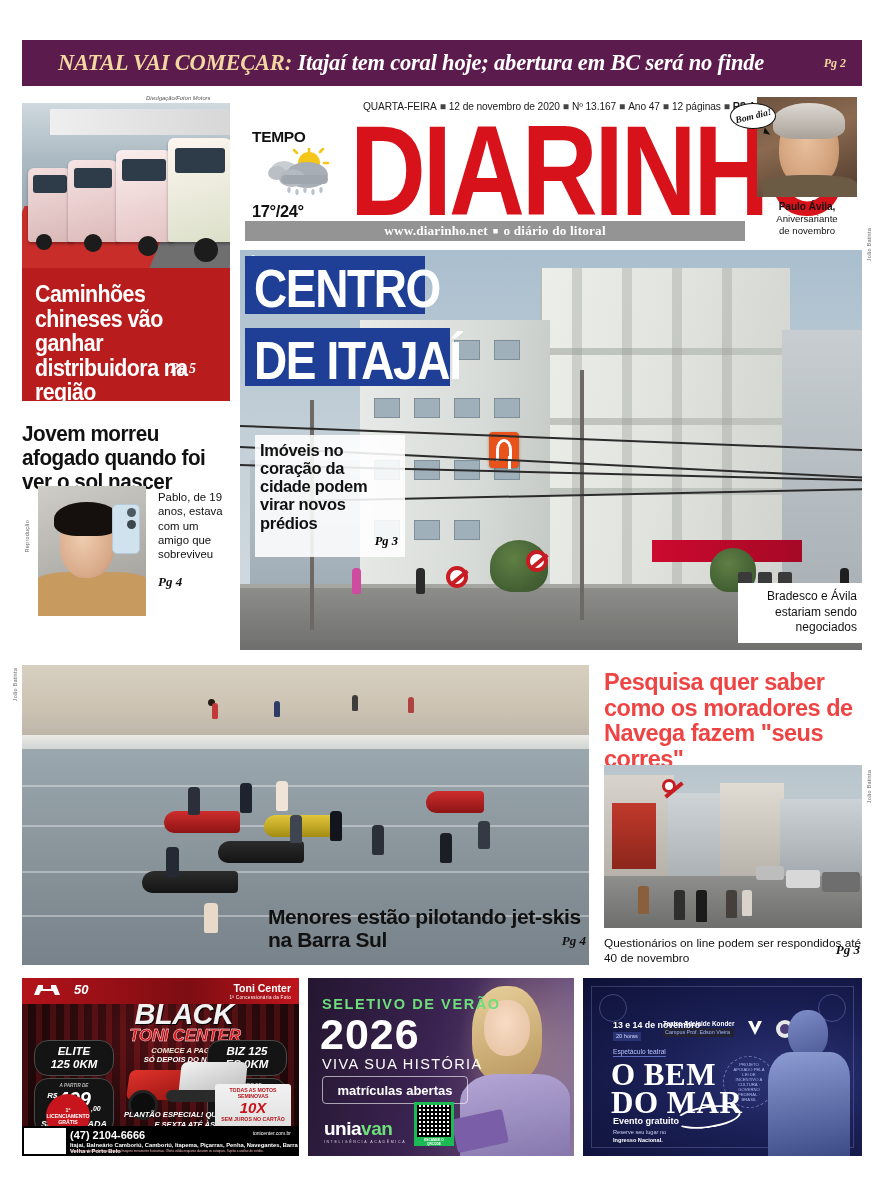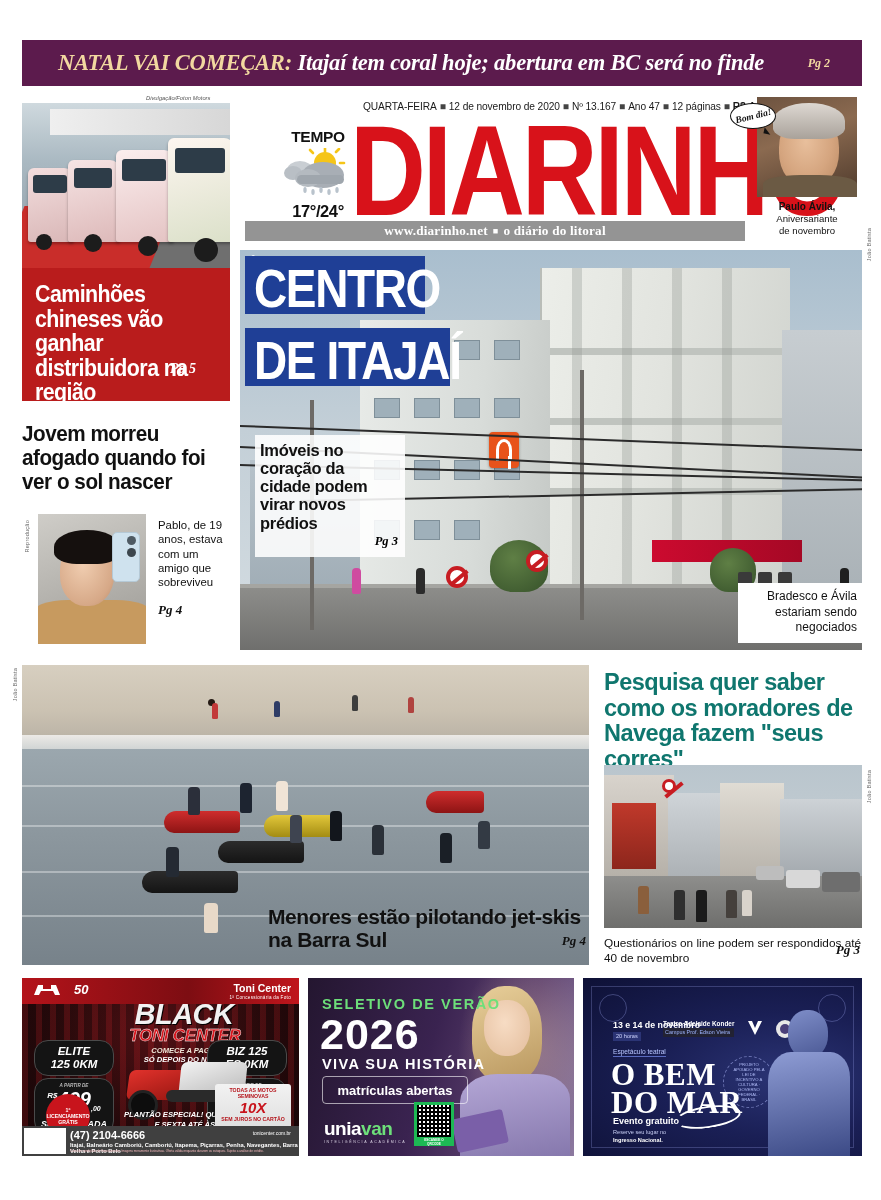--- a/index.html
+++ b/index.html
@@ -23,21 +23,21 @@
     font-family: "Liberation Serif", serif;
     font-style: italic; font-weight: bold;
     font-size: 22.5px; color: #ffffff;
     white-space: nowrap; letter-spacing: -0.2px;
   }
   .top-banner .tb-lead { color: #f2d8a0; }
   .top-banner .tb-pg {
     font-family: "Liberation Serif", serif;
     font-style: italic; font-weight: bold;
     font-size: 12px; color: #f2d8a0;
-    padding-right: 32px;
+    padding-right: 16px;
   }
 
   
   .masthead { position: absolute; left: 245px; top: 95px; width: 500px; height: 145px; }
   .dateline {
     position: absolute; left: 118px; top: 6px; width: 382px;
     text-align: center;
     font-family: "Liberation Sans Narrow","Liberation Sans", sans-serif;
     font-size: 10.2px; color: #1a1a1a; letter-spacing: -0.1px;
     white-space: nowrap;
@@ -57,21 +57,21 @@
     background: #949494;
     display: flex; align-items: center; justify-content: center;
   }
   .logo-strap span {
     font-family: "Liberation Serif", serif;
     font-weight: bold; font-size: 13.2px; color: #ffffff; letter-spacing: 0.2px;
   }
   .logo-strap .dot { margin: 0 5px; font-size: 9px; vertical-align: 2px; }
 
   
-  .weather { position: absolute; left: 268px; top: 128px; width: 100px; text-align: center; }
+  .weather { position: absolute; left: 252px; top: 128px; width: 100px; }
   .weather .w-title { font-weight: bold; font-size: 15.5px; color: #111; letter-spacing: -0.3px; }
   .weather .w-icon { height: 52px; position: relative; margin-top: 2px; }
   .weather .w-temp { font-weight: bold; font-size: 16.5px; color: #111; margin-top: 2px; letter-spacing: -0.4px; }
 
   
   .avila { position: absolute; left: 757px; top: 97px; width: 100px; }
   .avila .ph {
     width: 100px; height: 100px; position: relative; overflow: hidden;
     background: linear-gradient(160deg,#6d5340 0%, #8b6a50 40%, #4e3a2c 100%);
   }
@@ -149,21 +149,21 @@
   }
 
   .jovem {
     position: absolute; left: 22px; top: 422px; width: 208px;
   }
   .jovem .t {
     font-family: "Liberation Sans Narrow","Liberation Sans", sans-serif;
     font-weight: bold; font-size: 22px; line-height: 1.08; color: #111;
     letter-spacing: -0.5px; transform: scaleX(.94); transform-origin: left top;
   }
-  .jovem-row { position: absolute; left: 22px; top: 514px; width: 208px; height: 130px; }
+  .jovem-row { position: absolute; left: 22px; top: 486px; width: 208px; height: 130px; }
   .jovem-photo {
     position: absolute; left: 16px; top: 0; width: 108px; height: 130px; overflow: hidden;
     background: linear-gradient(160deg,#cfcdc8,#9c9a95);
   }
   .jovem-photo .shirt { position: absolute; left: -6px; bottom: 0; width: 120px; height: 44px; background: #c79a5f; border-radius: 30% 30% 0 0; }
   .jovem-photo .head { position: absolute; left: 22px; top: 26px; width: 54px; height: 66px; border-radius: 46%; background: radial-gradient(ellipse at 42% 38%, #f0cdb0, #d6a887 70%, #b98a68); }
   .jovem-photo .hair { position: absolute; left: 16px; top: 16px; width: 66px; height: 34px; border-radius: 50% 50% 34% 34%; background: #15100e; }
   .jovem-photo .phone { position: absolute; right: 6px; top: 18px; width: 28px; height: 50px; background: #cfe2ee; border-radius: 5px; border: 1.5px solid #b5c9d6; }
   .jovem-photo .lens { position: absolute; right: 10px; top: 22px; width: 9px; height: 9px; border-radius: 50%; background: #4e5a63; }
   .jovem-photo .lens2 { position: absolute; right: 10px; top: 34px; width: 9px; height: 9px; border-radius: 50%; background: #3c464d; }
@@ -274,21 +274,21 @@
   }
   .beach-cap .pg {
     position: absolute; right: 2px; bottom: 2px;
     font-family: "Liberation Serif", serif; font-style: italic; font-weight: bold; font-size: 13px; color: #111;
   }
 
   
   .navega-head { position: absolute; left: 604px; top: 670px; width: 262px; }
   .navega-head .t {
     font-family: "Liberation Sans Narrow","Liberation Sans", sans-serif;
-    font-weight: bold; font-size: 23.5px; line-height: 1.09; color: #0f766e; letter-spacing: -0.5px;
+    font-weight: bold; font-size: 23.5px; line-height: 1.09; color: #ef4444; letter-spacing: -0.5px;
   }
   .navega-photo {
     position: absolute; left: 604px; top: 765px; width: 258px; height: 163px;
     overflow: hidden; background: #9ba4aa;
   }
   .navega-photo .sky2 { position: absolute; inset: 0; background: linear-gradient(180deg,#b9c5cd,#d0d6d9); }
   .navega-photo .b { position: absolute; background: linear-gradient(180deg,#d8d3cc,#b3aea6); }
   .navega-photo .rd { position: absolute; left: 0; bottom: 0; width: 100%; height: 52px; background: linear-gradient(180deg,#8e8e8c,#6e6e6c); }
   .navega-photo .car { position: absolute; border-radius: 3px; }
   .navega-photo .pp { position: absolute; border-radius: 3px 3px 1px 1px; }
@@ -354,34 +354,34 @@
       position: absolute; left: 100px; bottom: 26px; width: 150px; text-align: center;
       color: #fff; font-weight: bold; font-style: italic; font-size: 7.6px; line-height: 1.3;
   }
   .ad-honda .box10 {
       position: absolute; right: 8px; bottom: 22px; width: 76px; height: 50px;
       background: linear-gradient(180deg,#f2f2f2,#ddd); border-radius: 3px;
       font-size: 5.2px; font-weight: bold; color: #b4131a; text-align: center; padding-top: 3px;
   }
   .ad-honda .box10 .big { font-size: 15px; color: #c8141c; font-style: italic; }
   .ad-honda .footer {
-      position: absolute; left: 0; bottom: 0; width: 100%; height: 30px; background: #404040;
+      position: absolute; left: 0; bottom: 0; width: 100%; height: 30px; background: #000000;
   }
   .ad-honda .footer .phone { position: absolute; left: 48px; top: 3px; color: #fff; font-weight: bold; font-size: 11px; }
   .ad-honda .footer .cities { position: absolute; left: 48px; top: 16px; color: #fff; font-weight: bold; font-size: 5.8px; }
   .ad-honda .footer .fine { position: absolute; left: 48px; top: 23px; width: 420px; color: #f2b8ba; font-size: 3px; }
   .ad-honda .footer .social { position: absolute; right: 8px; top: 4px; color: #fff; font-size: 5px; }
   .ad-honda .footer .wbox { position: absolute; left: 2px; top: 2px; width: 42px; height: 26px; background: #fff; }
 
   .ad-uniavan { left: 308px; top: 978px; width: 266px; height: 178px; background: #2b1b3a; }
   .ad-uniavan .bgu { position: absolute; inset: 0; background: linear-gradient(105deg,#241630 0%, #3a2350 45%, #5e4270 75%, #8d7aa0 100%); }
   .ad-uniavan .blurlight { position: absolute; right: 0; top: 0; width: 46%; height: 100%; background: radial-gradient(ellipse at 60% 40%, rgba(255,220,180,.35), transparent 65%); }
   .ad-uniavan .seletivo { position: absolute; left: 14px; top: 18px; font-weight: bold; font-size: 14.5px; color: #6ddf7a; letter-spacing: 1.6px; }
   .ad-uniavan .y2026 { position: absolute; left: 12px; top: 32px; font-weight: bold; font-size: 43px; color: #fff; letter-spacing: 1px; }
-  .ad-uniavan .viva { position: absolute; left: 14px; top: 78px; font-weight: bold; font-size: 14.5px; color: #fff; letter-spacing: 1.4px; }
+  .ad-uniavan .viva { position: absolute; left: 14px; top: 78px; font-weight: normal; font-size: 14.5px; color: #fff; letter-spacing: 1.4px; }
   .ad-uniavan .matric {
       position: absolute; left: 14px; top: 98px; width: 146px; height: 28px;
       border: 1px solid rgba(255,255,255,.6); border-radius: 4px;
       display: flex; align-items: center; justify-content: center;
       color: #fff; font-weight: bold; font-size: 13px;
   }
   .ad-uniavan .logo-uv { position: absolute; left: 16px; bottom: 12px; font-weight: bold; font-size: 19px; color: #fff; letter-spacing: -0.5px; }
   .ad-uniavan .logo-uv .v { color: #6ddf7a; }
   .ad-uniavan .logo-uv small { display: block; font-size: 3.6px; letter-spacing: 1.6px; color: #d7cfe0; font-weight: normal; }
   .ad-uniavan .qr { position: absolute; left: 106px; bottom: 10px; width: 40px; height: 44px; background: #1db954; padding: 3px; text-align: center; }

